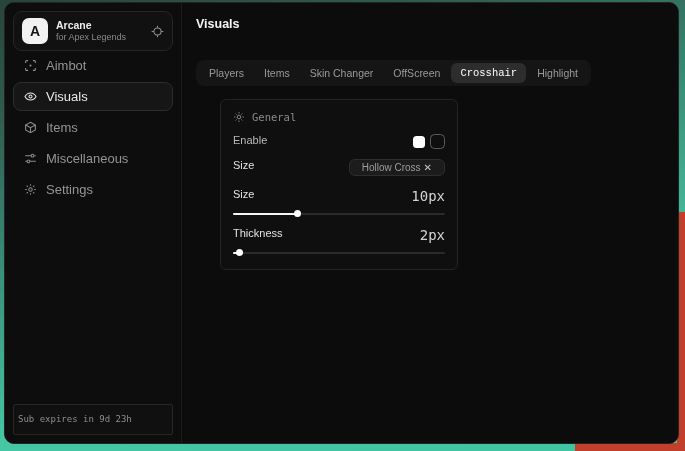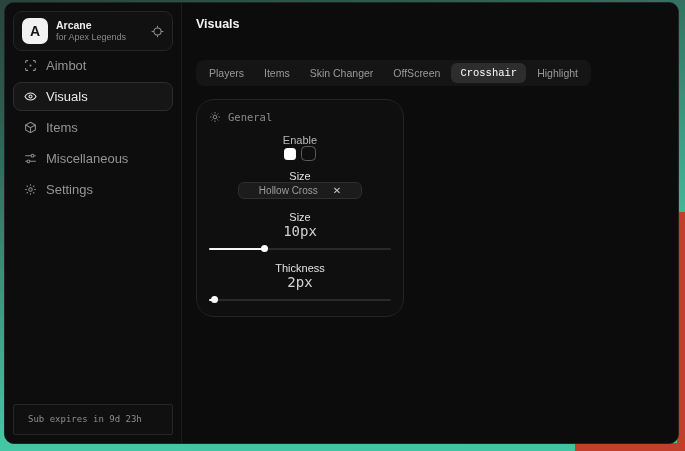--- a/index.html
+++ b/index.html
@@ -45,60 +45,60 @@
     padding:6px 10px; border-radius:8px; border:1px solid transparent;
     color:#949494; font-size:13px; cursor:pointer;
   }
   .nav-item .ico { display:flex; color:#8d8d8d; }
   .nav-item.active { background:#161616; border-color:#2d2d2d; color:#e9e9e9; }
   .nav-item.active .ico { color:#e9e9e9; }
 
   .sidebar-spacer { flex:1; }
   .sub-card {
     border:1px solid #262626; border-radius:2px; background:#101010;
-    padding:7px 14px; font-family:"DejaVu Sans Mono", monospace;
+    padding:7px 4px; font-family:"DejaVu Sans Mono", monospace;
   }
   .sub-line1 { color:#8d8d8d; font-size:9px; line-height:1.7; }
   .sub-line2 { color:#d8d8d8; font-size:9px; line-height:1.7; }
 
   
   .main { flex:1; padding:14px 14px; position:relative; background:#0c0c0c; }
   .page-title { color:#f3f3f3; font-size:12.5px; font-weight:bold; }
 
   .tabbar {
     margin-top:29px; display:inline-flex; align-items:center; gap:2px;
     background:#151515; border-radius:8px; padding:3px 4px;
   }
   .tab {
     color:#9a9a9a; font-size:10.5px; padding:4px 9px; border-radius:6px;
     cursor:pointer; white-space:nowrap;
   }
   .tab.active { background:#2d2d2d; color:#ffffff;font-family:Liberation Mono, monospace; }
 
   .panel {
-    margin-top:13px; width:208px; background:#0f0f0f;
-    border:1px solid #242424; border-radius:18px; padding:11px 12px 13px;
+    margin-top:13px; width:238px; background:#0f0f0f;
+    border:1px solid #242424; border-radius:6px; padding:11px 12px 13px;margin-left:24px;
   }
   .panel-head { display:flex; align-items:center; gap:7px; color:#8a8a8a; margin-bottom:11px; }
   .panel-head .ico { display:flex; color:#8a8a8a; }
   .panel-title { font-size:10.5px; font-family:"DejaVu Sans Mono", monospace; }
 
-  .row { display:flex; align-items:center; justify-content:space-between; min-height:16px;flex-direction:column; }
+  .row { display:flex; align-items:flex-start; justify-content:space-between; min-height:16px; }
   .row + .row { margin-top:9px; }
   .row-label { color:#e2e2e2; font-size:11px; font-weight:500; }
   .row-label.dim { color:#b9b9b9; font-weight:400; }
   .row-value { color:#d3d3d3; font-size:14px; font-family:"DejaVu Sans Mono", monospace; }
 
   .enable-controls { display:flex; align-items:center; gap:5px; }
   .checkbox-on { width:12px; height:12px; border-radius:3.5px; background:#ffffff; cursor:pointer; }
   .keybind-box { width:15px; height:15px; border-radius:4.5px; border:1.3px solid #5c5c5c; background:transparent; cursor:pointer; }
 
   .style-tag {
-    display:flex; align-items:center; gap:15px; background:#1c1c1c;
-    border:1px solid #2e2e2e; border-radius:6px; padding:2px 20px; cursor:pointer;
+    display:flex; align-items:center; gap:3px; background:#1c1c1c;
+    border:1px solid #2e2e2e; border-radius:6px; padding:2px 12px; cursor:pointer;
   }
   .style-tag-text { color:#9d9d9d; font-size:10px; }
   .style-tag-x { color:#c9c9c9; font-size:10px; line-height:1; cursor:pointer; }
 
   .slider { position:relative; height:7px; margin-top:6px; cursor:pointer; }
   .slider-track { position:absolute; top:2.5px; left:0; right:0; height:2.5px; border-radius:2px; background:#2a2a2a; }
   .slider-fill { position:absolute; top:2.5px; left:0; height:2.5px; border-radius:2px; background:#f5f5f5; }
   .slider-thumb { position:absolute; top:0; width:7px; height:7px; border-radius:50%; background:#ffffff; transform:translateX(-3px); }
 
   svg { display:block; }

